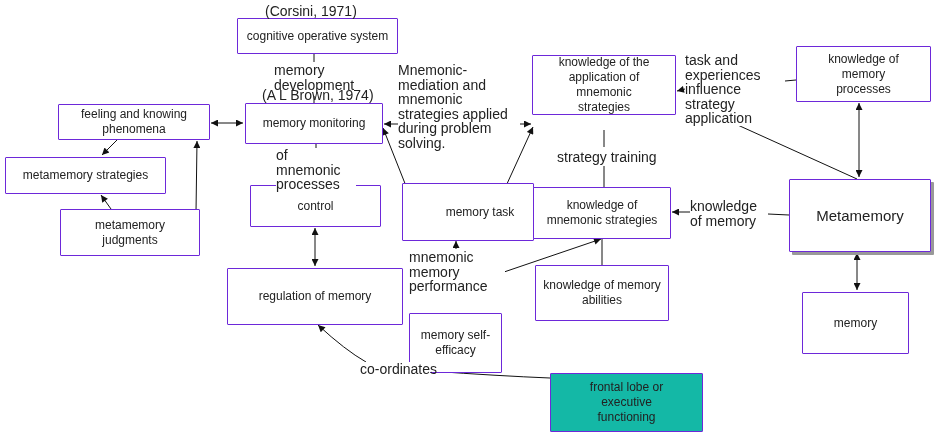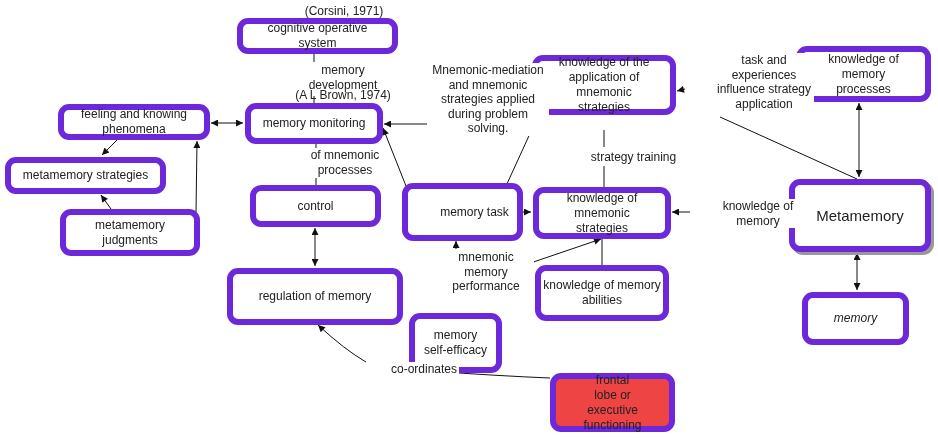--- a/index.html
+++ b/index.html
@@ -1,26 +1,26 @@
 <!DOCTYPE html>
 <html><head>
 <meta charset="utf-8">
 <style>
   html, body { margin: 0; padding: 0; background: #ffffff; }
   body { width: 938px; height: 438px; position: relative; overflow: hidden;
          font-family: "Liberation Sans", "DejaVu Sans", sans-serif; color: #222; }
   #edges { position: absolute; left: 0; top: 0; width: 938px; height: 438px; }
-  .node { position: absolute; box-sizing: border-box; border: 6px solid #6d28d9;
-          border-radius: 11px; background: #fff; display: flex; align-items: center;
+  .node { position: absolute; box-sizing: border-box; border: 1px solid #6d28d9;
+          border-radius: 1px; background: #fff; display: flex; align-items: center;
           justify-content: center; text-align: center; font-size: 12px; line-height: 15px;
           padding: 0 4px; }
   .node.main { font-size: 15px; box-shadow: 3px 3px 0 #999; }
   .node.hl { background: #ffff33; }
-  .lbl { position: absolute; font-size: 12px; line-height: 14.5px; text-align: center;
-         background: #fff; white-space: nowrap; margin-left: 29px; }
+  .lbl { position: absolute; font-size: 14px; line-height: 14.5px; 
+         background: #fff; white-space: nowrap; }
   .lbl.nobg { background: transparent; }
 </style>
 </head>
 <body>
 
 <svg id="edges" viewBox="0 0 938 438">
   <defs>
     <marker id="ah" viewBox="0 0 10 10" refX="10" refY="5" markerWidth="9" markerHeight="7" orient="auto-start-reverse" markerUnits="userSpaceOnUse">
       <path d="M0,0 L10,5 L0,10 z" fill="#111"></path>
     </marker>
@@ -77,29 +77,29 @@
   </g>
 </svg>
 
 <div class="node" style="left:237px;top:18px;width:161px;height:36px;">cognitive operative system</div>
 <div class="node" style="left:58px;top:104px;width:152px;height:36px;">feeling and knowing phenomena</div>
 <div class="node" style="left:245px;top:103px;width:138px;height:41px;">memory monitoring</div>
 <div class="node" style="left:532px;top:55px;width:144px;height:60px;padding:0 20px;">knowledge of the application of mnemonic strategies</div>
 <div class="node" style="left:796px;top:46px;width:135px;height:56px;padding:0 16px;">knowledge of memory processes</div>
 <div class="node" style="left:5px;top:157px;width:161px;height:37px;">metamemory strategies</div>
 <div class="node" style="left:250px;top:185px;width:131px;height:42px;">control</div>
-<div class="node" style="left:402px;top:183px;width:121px;height:58px;padding-left:28px;">memory task</div>
+<div class="node" style="left:402px;top:183px;width:132px;height:58px;padding-left:28px;">memory task</div>
 <div class="node" style="left:533px;top:187px;width:138px;height:52px;padding:0 10px;">knowledge of mnemonic strategies</div>
 <div class="node main" style="left:789px;top:179px;width:142px;height:73px;">Metamemory</div>
 <div class="node" style="left:60px;top:209px;width:140px;height:47px;padding:0 30px;">metamemory judgments</div>
 <div class="node" style="left:227px;top:268px;width:176px;height:57px;">regulation of memory</div>
 <div class="node" style="left:409px;top:289px;width:93px;height:60px;padding:0 8px;margin-top:24px;">memory self-efficacy</div>
 <div class="node" style="left:535px;top:265px;width:134px;height:56px;padding:0 2px;">knowledge of memory abilities</div>
-<div class="node" style="left:802px;top:292px;width:107px;height:53px;font-style:italic;">memory</div>
-<div class="node hl" style="left: 550px; top: 373px; width: 125px; height: 59px; padding: 0px 28px; background: #ef4444;">frontal lobe or executive functioning</div>
+<div class="node" style="left:802px;top:292px;width:107px;height:62px;">memory</div>
+<div class="node hl" style="left: 550px; top: 373px; width: 153px; height: 59px; padding: 0px 28px; background: #14b8a6;">frontal lobe or executive functioning</div>
 
 <div class="lbl nobg" style="left:265px;top:4px;width:100px;">(Corsini, 1971)</div>
 <div class="lbl" style="left:274px;top:63px;width:80px;white-space:normal;">memory development</div>
 <div class="lbl nobg" style="left:262px;top:88px;width:104px;">(A L Brown, 1974)</div>
 <div class="lbl" style="left:276px;top:148px;width:80px;white-space:normal;">of mnemonic processes</div>
 <div class="lbl" style="left:398px;top:63px;width:122px;white-space:normal;line-height:14.5px;">Mnemonic-mediation and mnemonic strategies applied during problem solving.</div>
 <div class="lbl" style="left:557px;top:150px;width:95px;">strategy training</div>
 <div class="lbl" style="left:685px;top:53px;width:100px;white-space:normal;line-height:14.5px;">task and experiences influence strategy application</div>
 <div class="lbl" style="left:690px;top:199px;width:78px;white-space:normal;">knowledge of memory</div>
 <div class="lbl" style="left:409px;top:250px;width:96px;white-space:normal;">mnemonic memory performance</div>

